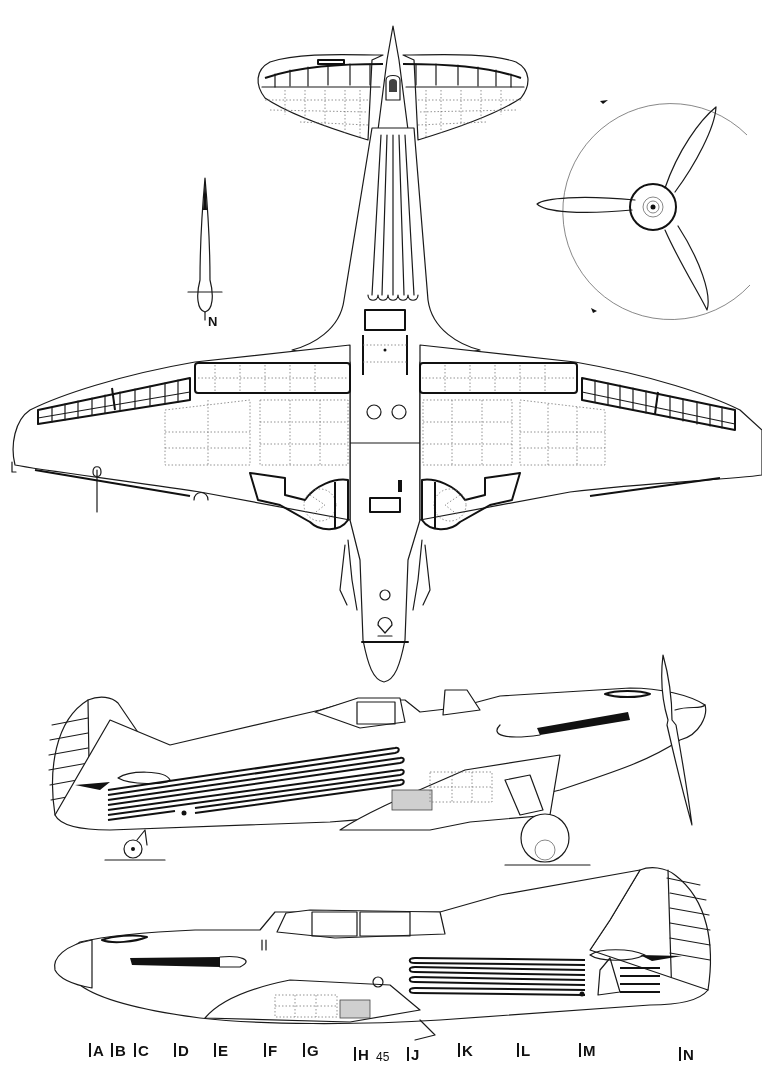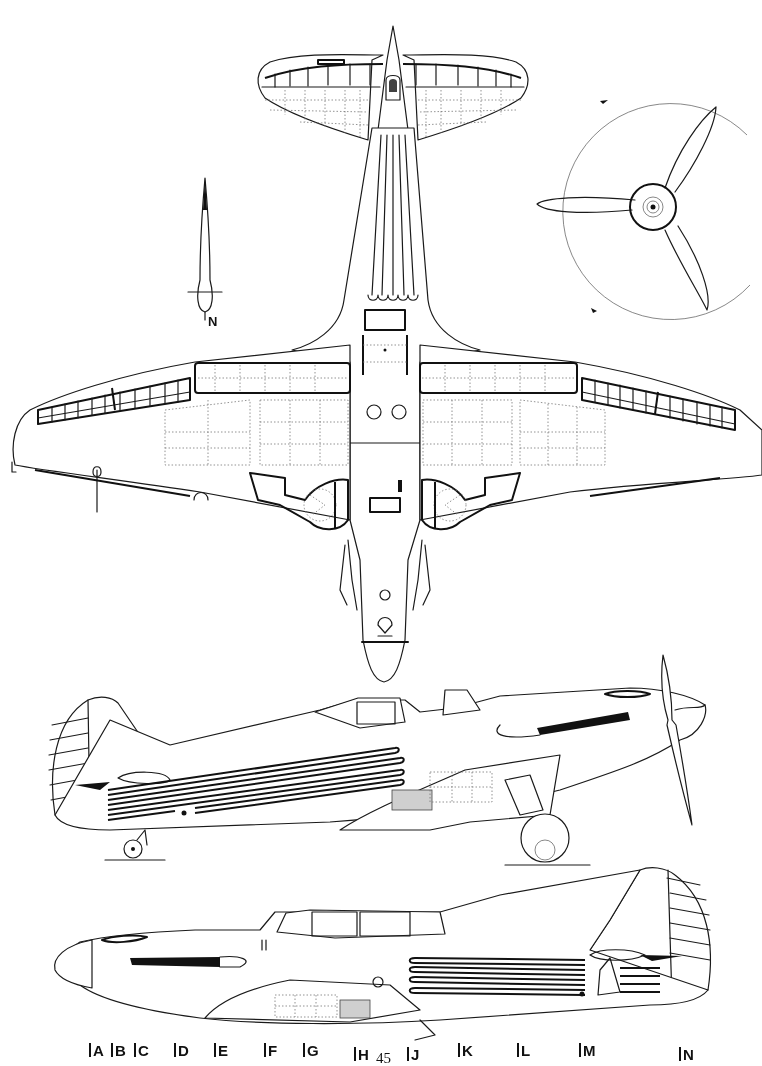--- a/index.html
+++ b/index.html
@@ -10,22 +10,22 @@
     .thk { fill: none; stroke: #111; stroke-width: 2; stroke-linejoin: round; }
     .thn { fill: none; stroke: #555; stroke-width: 0.7; }
     .dot { fill: none; stroke: #777; stroke-width: 0.8; stroke-dasharray: 1.5 2; }
     .fillw { fill: #fff; stroke: #1a1a1a; stroke-width: 1.2; stroke-linejoin: round; }
     .blk { fill: #111; stroke: none; }
     .gry { fill: #cfcfcf; stroke: #444; stroke-width: 0.8; }
     .station { position: absolute; top: 1043px; font-weight: bold; font-size: 15px;
                letter-spacing: 0px; line-height: 15px; white-space: nowrap; }
     .station::before { content: ""; display: inline-block; width: 2px; height: 14px;
                        background: #111; margin-right: 2px; vertical-align: -1px; }
-    .page-num { position: absolute; top: 1050px; left: 376px; font-family: Liberation Serif, serif;
-                font-size: 15px; }
+    .page-num { position: absolute; top: 1050px; left: 376px; font-family: Liberation Sans, sans-serif;
+                font-size: 12px; }
     .north-label { position: absolute; left: 208px; top: 314px; font-weight: bold; font-size: 13px; }
   </style>
 </head>
 <body>
 
 <svg id="drawing" viewBox="0 0 762 1066" xmlns="http://www.w3.org/2000/svg">
 
   <g>
 
     <g>

